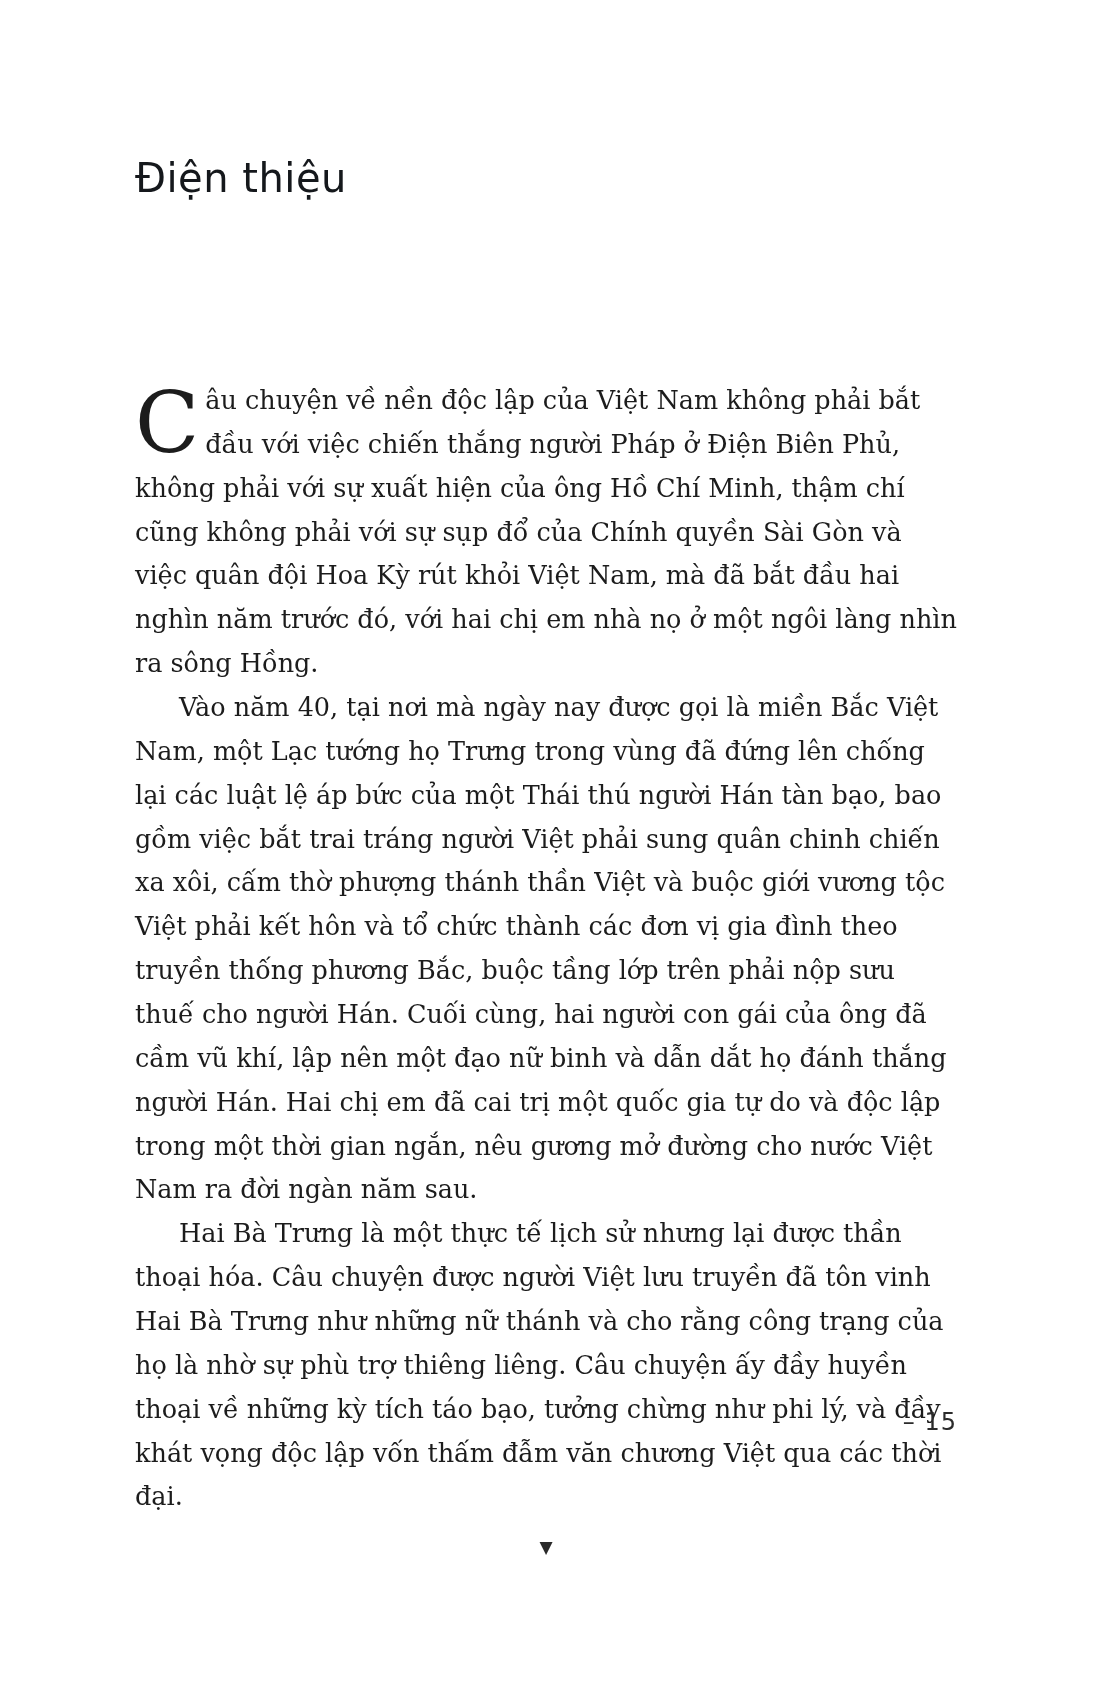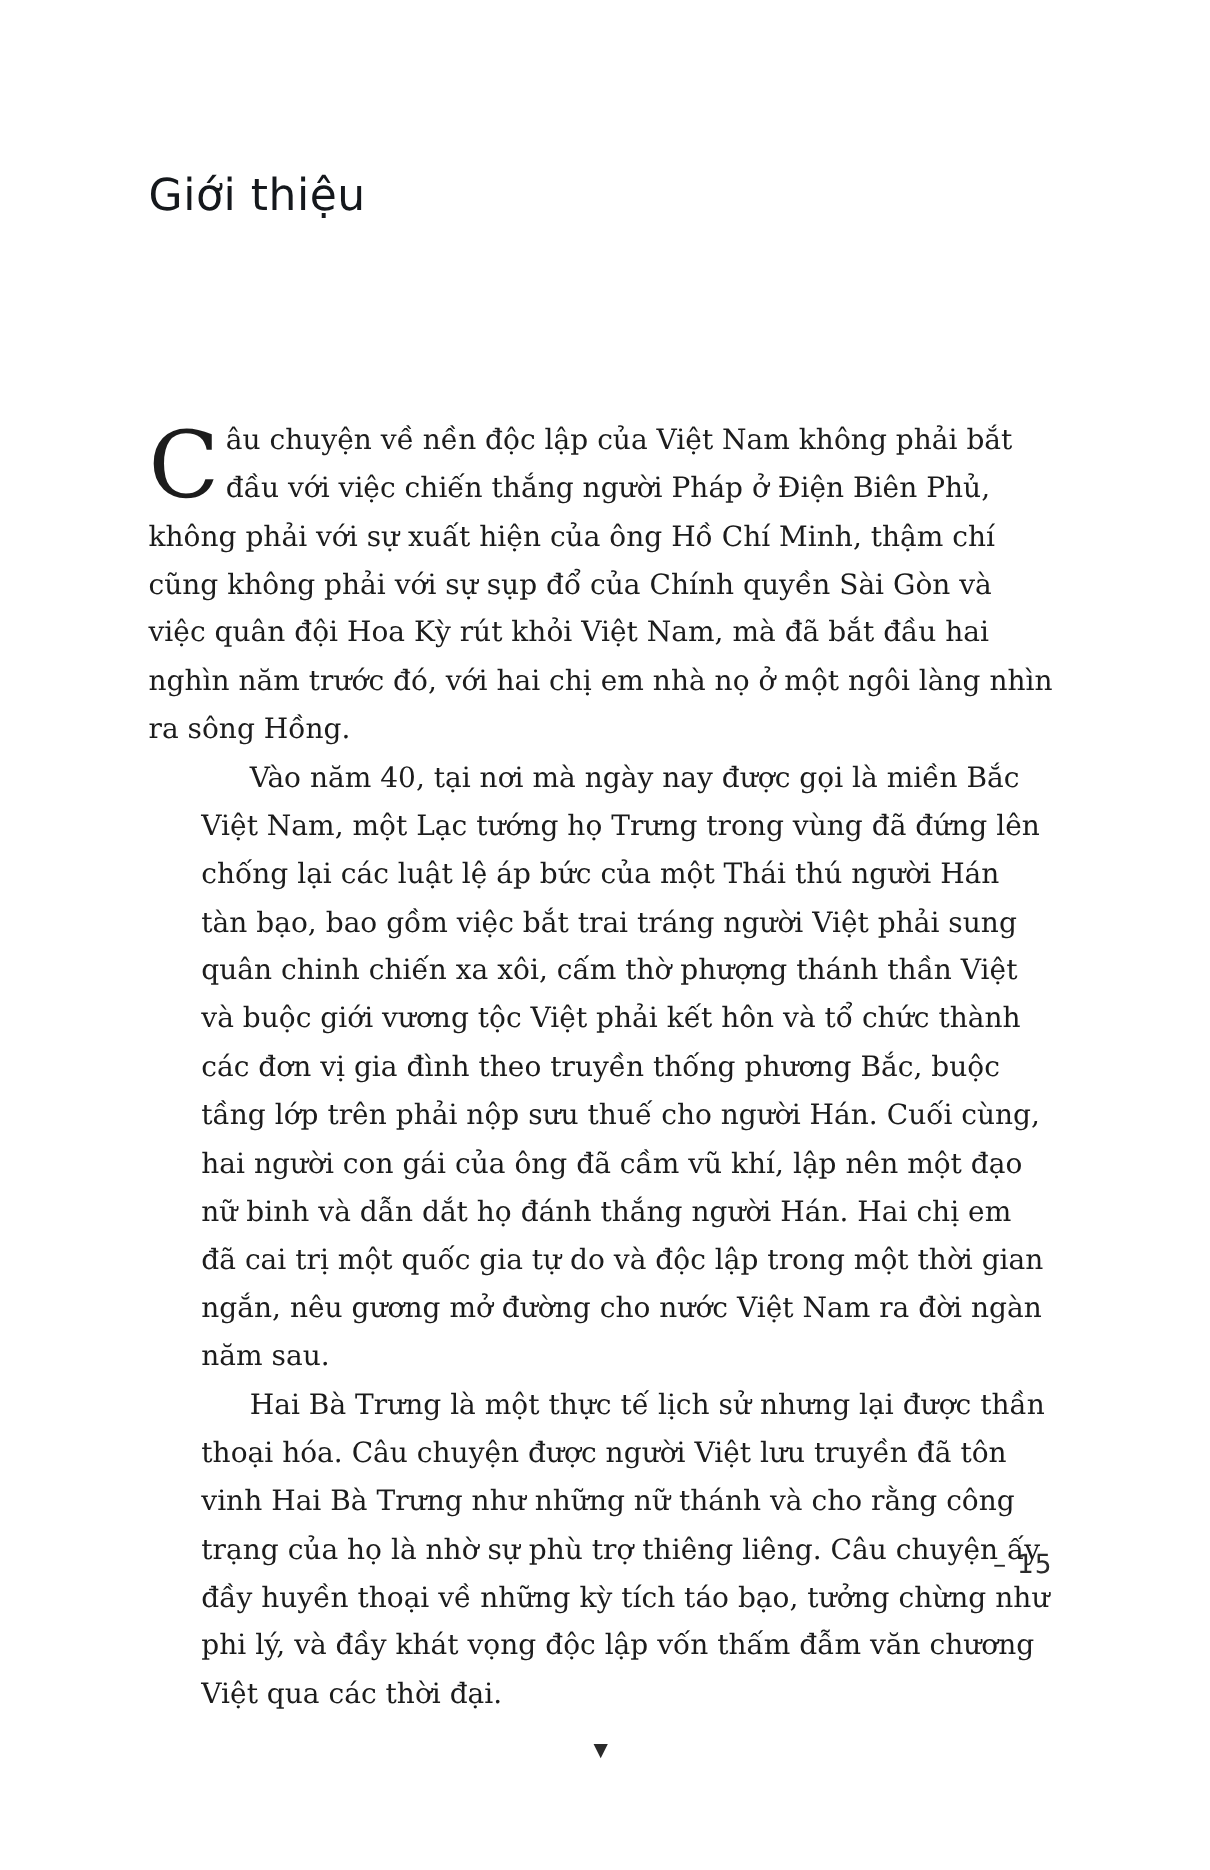--- a/index.html
+++ b/index.html
@@ -62,21 +62,20 @@
     line-height: 0.82;
     padding: 6px 6px 0 0;
     margin-top: 4px;
     font-weight: 400;
     color: #1c1c1c;
   }
 
   .para {
     text-indent: 44px;
     margin-top: 0;
-    margin-left: 48px;
   }
 
   .ornament {
     text-align: center;
     margin: 20px 0 12px 0;
     font-size: 17px;
     color: #2a2a2a;
     line-height: 1;
   }
 
@@ -89,21 +88,21 @@
     color: #2b2b2b;
     letter-spacing: 1px;
   }
 </style>
 </head>
 <body>
 
 <div class="page">
   <div class="content">
 
-    <h1 class="chapter-title">Giới thiệu</h1>
+    <h1 class="chapter-title">Điện thiệu</h1>
 
     <p class="body-text first-para">
       <span class="dropcap">C</span><span>âu chuyện về nền độc lập của Việt Nam không phải bắt đầu với việc chiến thắng người Pháp ở Điện Biên Phủ, không phải với sự xuất hiện của ông Hồ Chí Minh, thậm chí cũng không phải với sự sụp đổ của Chính quyền Sài Gòn và việc quân đội Hoa Kỳ rút khỏi Việt Nam, mà đã bắt đầu hai nghìn năm trước đó, với hai chị em nhà nọ ở một ngôi làng nhìn ra sông Hồng.</span>
     </p>
 
     <p class="body-text para">Vào năm 40, tại nơi mà ngày nay được gọi là miền Bắc Việt Nam, một Lạc tướng họ Trưng trong vùng đã đứng lên chống lại các luật lệ áp bức của một Thái thú người Hán tàn bạo, bao gồm việc bắt trai tráng người Việt phải sung quân chinh chiến xa xôi, cấm thờ phượng thánh thần Việt và buộc giới vương tộc Việt phải kết hôn và tổ chức thành các đơn vị gia đình theo truyền thống phương Bắc, buộc tầng lớp trên phải nộp sưu thuế cho người Hán. Cuối cùng, hai người con gái của ông đã cầm vũ khí, lập nên một đạo nữ binh và dẫn dắt họ đánh thắng người Hán. Hai chị em đã cai trị một quốc gia tự do và độc lập trong một thời gian ngắn, nêu gương mở đường cho nước Việt Nam ra đời ngàn năm sau.</p>
 
     <p class="body-text para">Hai Bà Trưng là một thực tế lịch sử nhưng lại được thần thoại hóa. Câu chuyện được người Việt lưu truyền đã tôn vinh Hai Bà Trưng như những nữ thánh và cho rằng công trạng của họ là nhờ sự phù trợ thiêng liêng. Câu chuyện ấy đầy huyền thoại về những kỳ tích táo bạo, tưởng chừng như phi lý, và đầy khát vọng độc lập vốn thấm đẫm văn chương Việt qua các thời đại.</p>
 
     <div class="ornament">▼</div>

